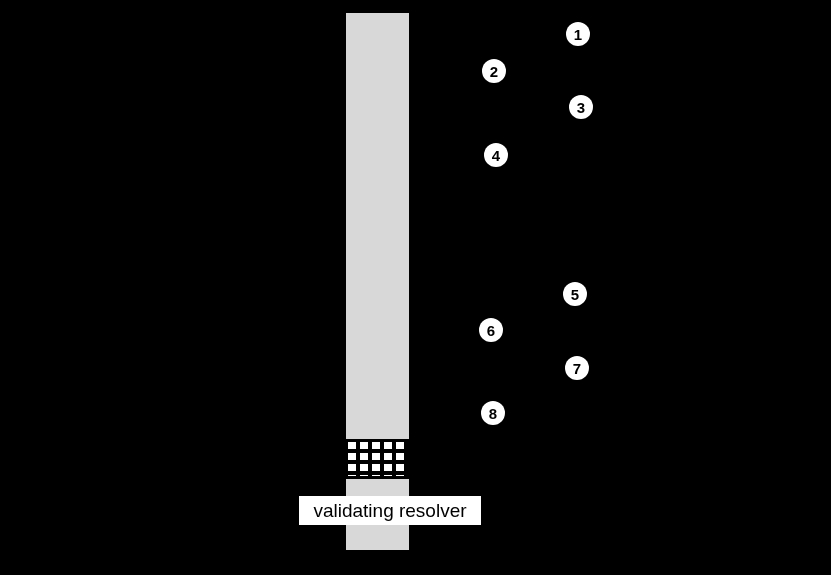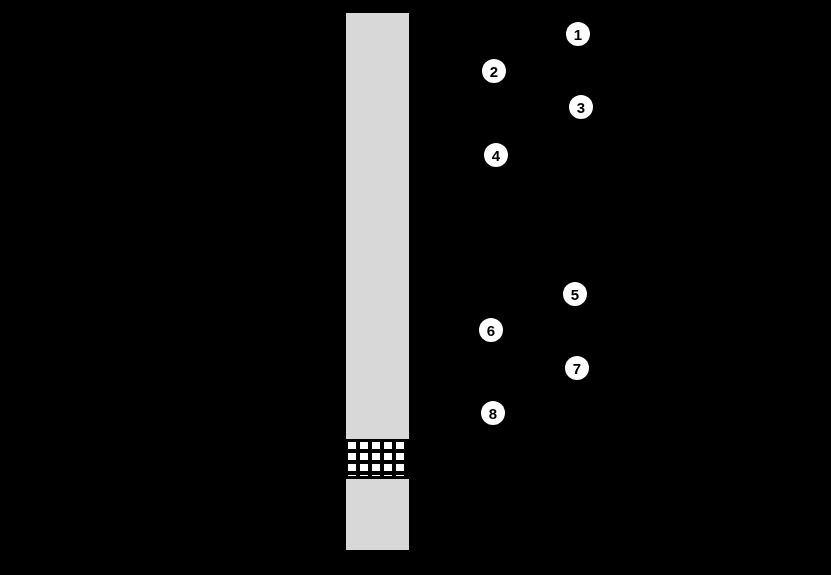--- a/index.html
+++ b/index.html
@@ -76,20 +76,21 @@
 </style>
 </head>
 <body>
 
 <div class="canvas">
 
   <div class="lifeline-bar"></div>
 
   <div class="cache-grid"></div>
 
+  <div class="resolver-label">validating resolver</div>
 
   <div class="step-circle" style="left:566px; top:22px;">1</div>
 
   <div class="step-circle" style="left:482px; top:59px;">2</div>
 
   <div class="step-circle" style="left:569px; top:95px;">3</div>
 
   <div class="step-circle" style="left:484px; top:143px;">4</div>
 
   <div class="step-circle" style="left:563px; top:282px;">5</div>

